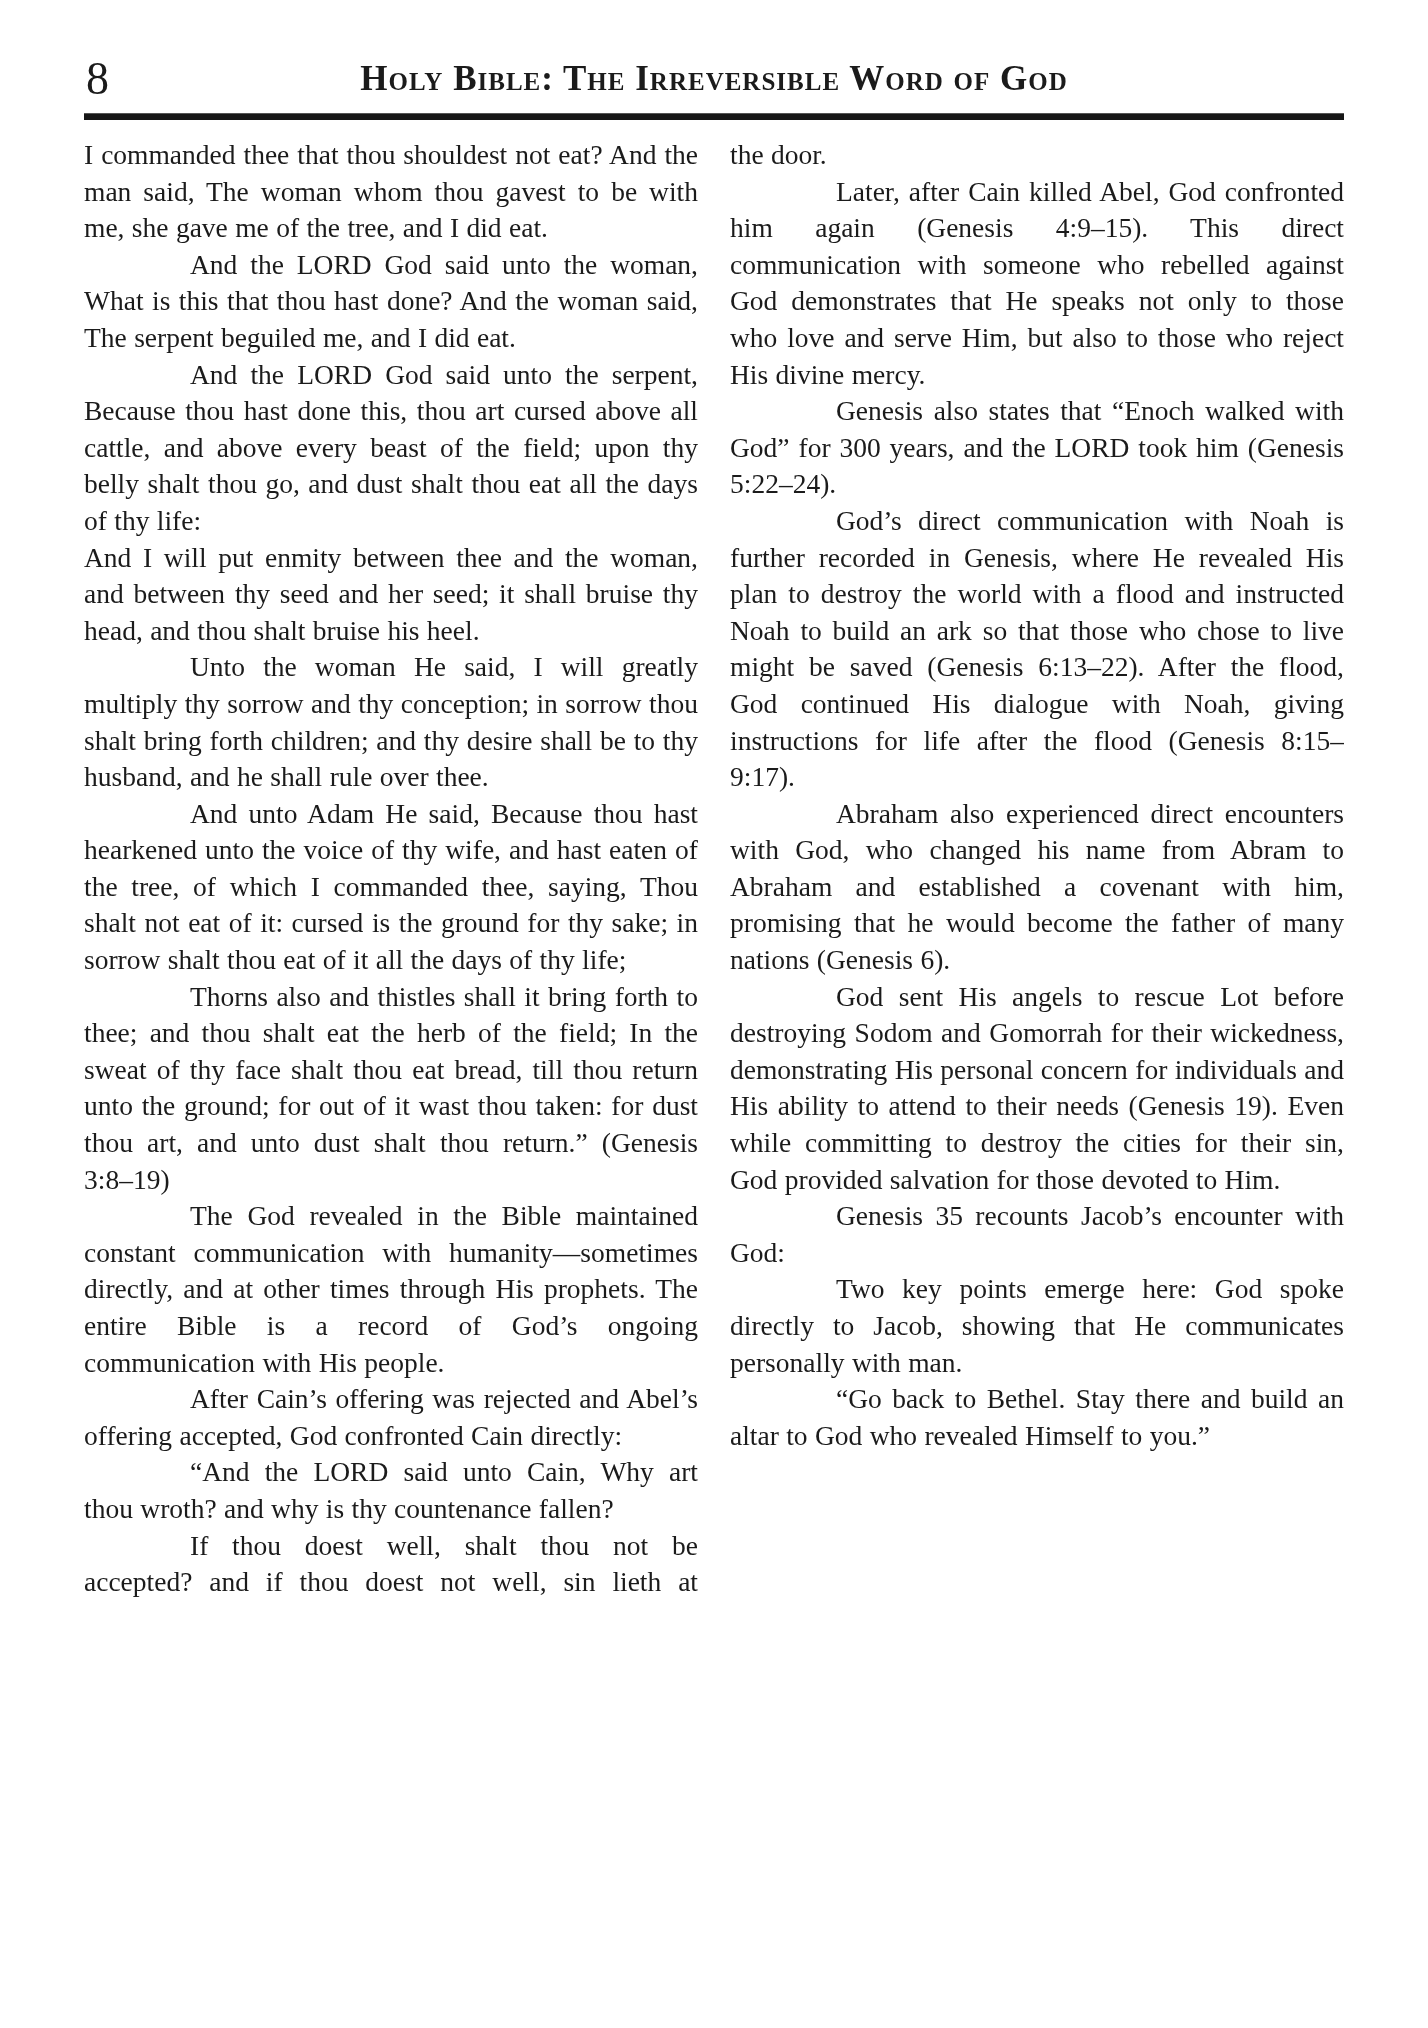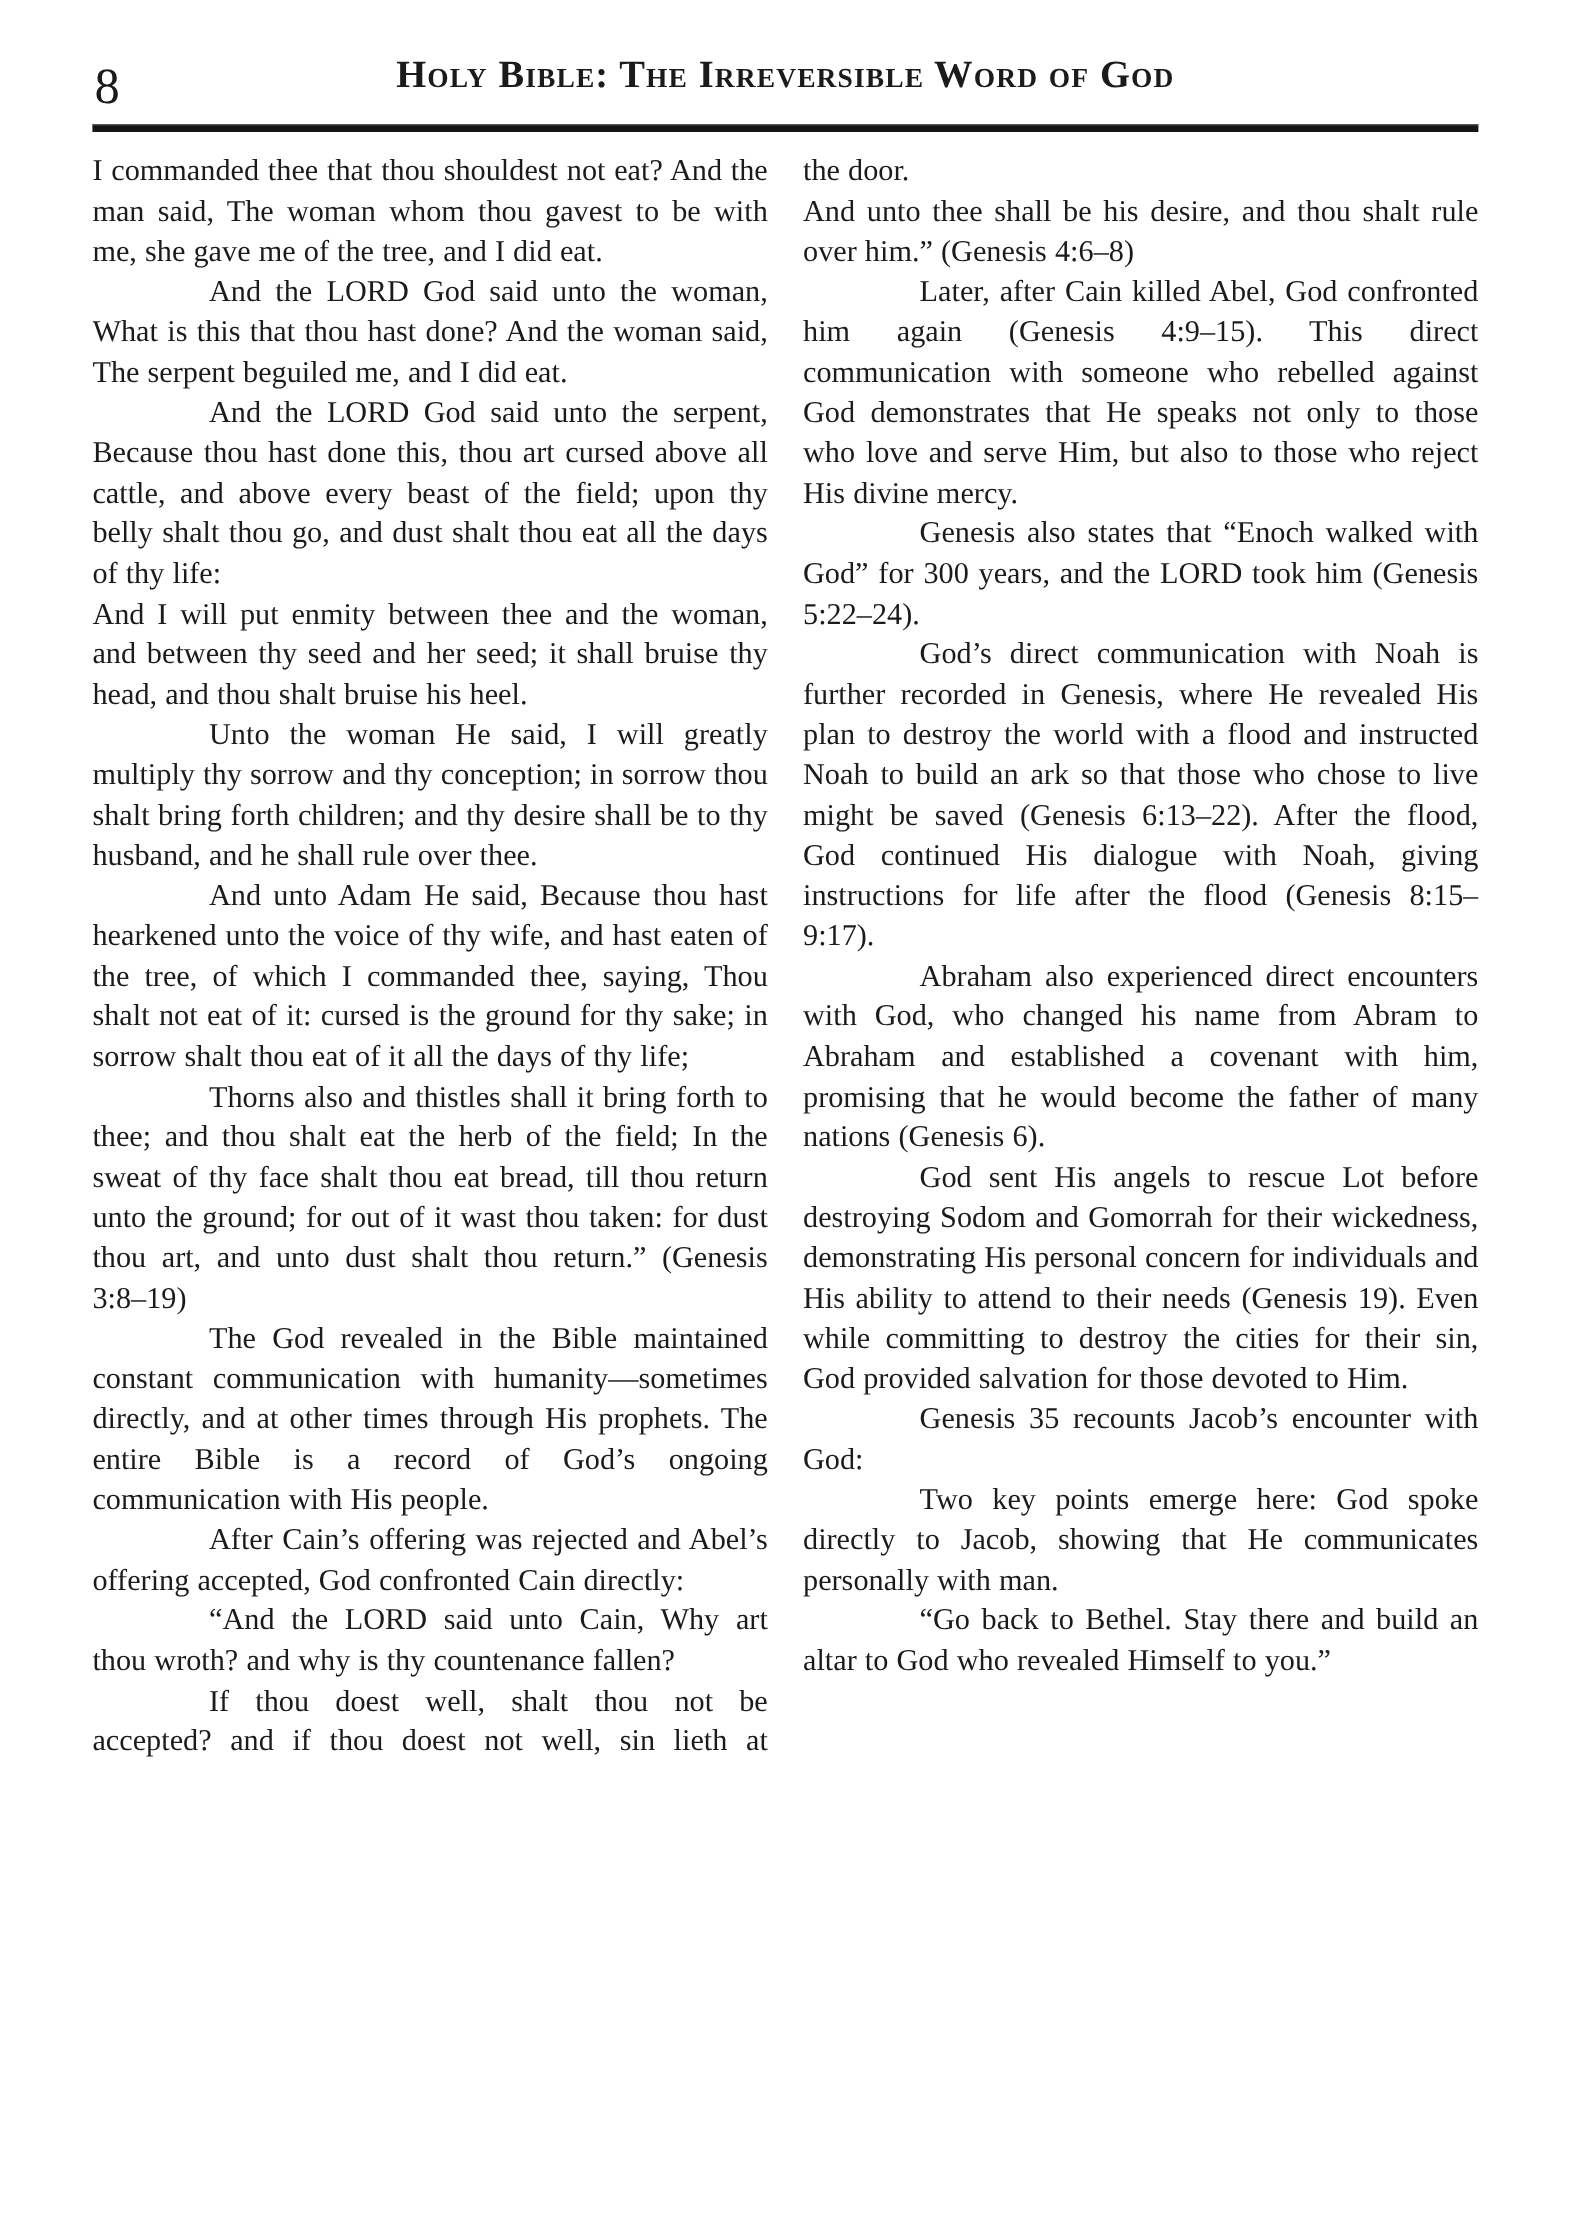--- a/index.html
+++ b/index.html
@@ -29,21 +29,21 @@
     bottom: -2px;
     font-size: 46px;
     line-height: 1;
     font-weight: 400;
   }
   .running-head {
     position: absolute;
     left: 0;
     right: 0;
     bottom: 0;
-    margin: 15px;
+    margin: 4px;
     text-align: center;
     font-size: 35px;
     line-height: 1;
     font-weight: 700;
     font-variant: small-caps;
     letter-spacing: 1px;
     white-space: nowrap;
   }
   .header-rule {
     height: 6px;
@@ -97,21 +97,20 @@
         <p class="para indent">Unto the woman He said, I will greatly multiply thy sorrow and thy conception; in sorrow thou shalt bring forth children; and thy desire shall be to thy husband, and he shall rule over thee.</p>
         <p class="para indent">And unto Adam He said, Because thou hast hearkened unto the voice of thy wife, and hast eaten of the tree, of which I commanded thee, saying, Thou shalt not eat of it: cursed is the ground for thy sake; in sorrow shalt thou eat of it all the days of thy life;</p>
         <p class="para indent">Thorns also and thistles shall it bring forth to thee; and thou shalt eat the herb of the field; In the sweat of thy face shalt thou eat bread, till thou return unto the ground; for out of it wast thou taken: for dust thou art, and unto dust shalt thou return.” (Genesis 3:8–19)</p>
         <p class="para indent">The God revealed in the Bible maintained constant communication with humanity—sometimes directly, and at other times through His prophets. The entire Bible is a record of God’s ongoing communication with His people.</p>
         <p class="para indent">After Cain’s offering was rejected and Abel’s offering accepted, God confronted Cain directly:</p>
         <p class="para indent">“And the LORD said unto Cain, Why art thou wroth? and why is thy countenance fallen?</p>
         <p class="para indent fill-last">If thou doest well, shalt thou not be accepted? and if thou doest not well, sin lieth at</p>
       </section>
     <section class="column">
         <p class="para">the door.</p>
-        <p class="para">And unto thee shall be his desire, and thou shalt rule over him.” (Genesis 4:6–8)</p>
         <p class="para indent">Later, after Cain killed Abel, God confronted him again (Genesis 4:9–15). This direct communication with someone who rebelled against God demonstrates that He speaks not only to those who love and serve Him, but also to those who reject His divine mercy.</p>
         <p class="para indent">Genesis also states that “Enoch walked with God” for 300 years, and the LORD took him (Genesis 5:22–24).</p>
         <p class="para indent">God’s direct communication with Noah is further recorded in Genesis, where He revealed His plan to destroy the world with a flood and instructed Noah to build an ark so that those who chose to live might be saved (Genesis 6:13–22). After the flood, God continued His dialogue with Noah, giving instructions for life after the flood (Genesis 8:15–9:17).</p>
         <p class="para indent">Abraham also experienced direct encounters with God, who changed his name from Abram to Abraham and established a covenant with him, promising that he would become the father of many nations (Genesis 6).</p>
         <p class="para indent">God sent His angels to rescue Lot before destroying Sodom and Gomorrah for their wickedness, demonstrating His personal concern for individuals and His ability to attend to their needs (Genesis 19). Even while committing to destroy the cities for their sin, God provided salvation for those devoted to Him.</p>
         <p class="para indent">Genesis 35 recounts Jacob’s encounter with God:</p>
         <p class="para indent">Two key points emerge here: God spoke directly to Jacob, showing that He communicates personally with man.</p>
         <p class="para indent">“Go back to Bethel. Stay there and build an altar to God who revealed Himself to you.”</p>
       </section>
   </main>

